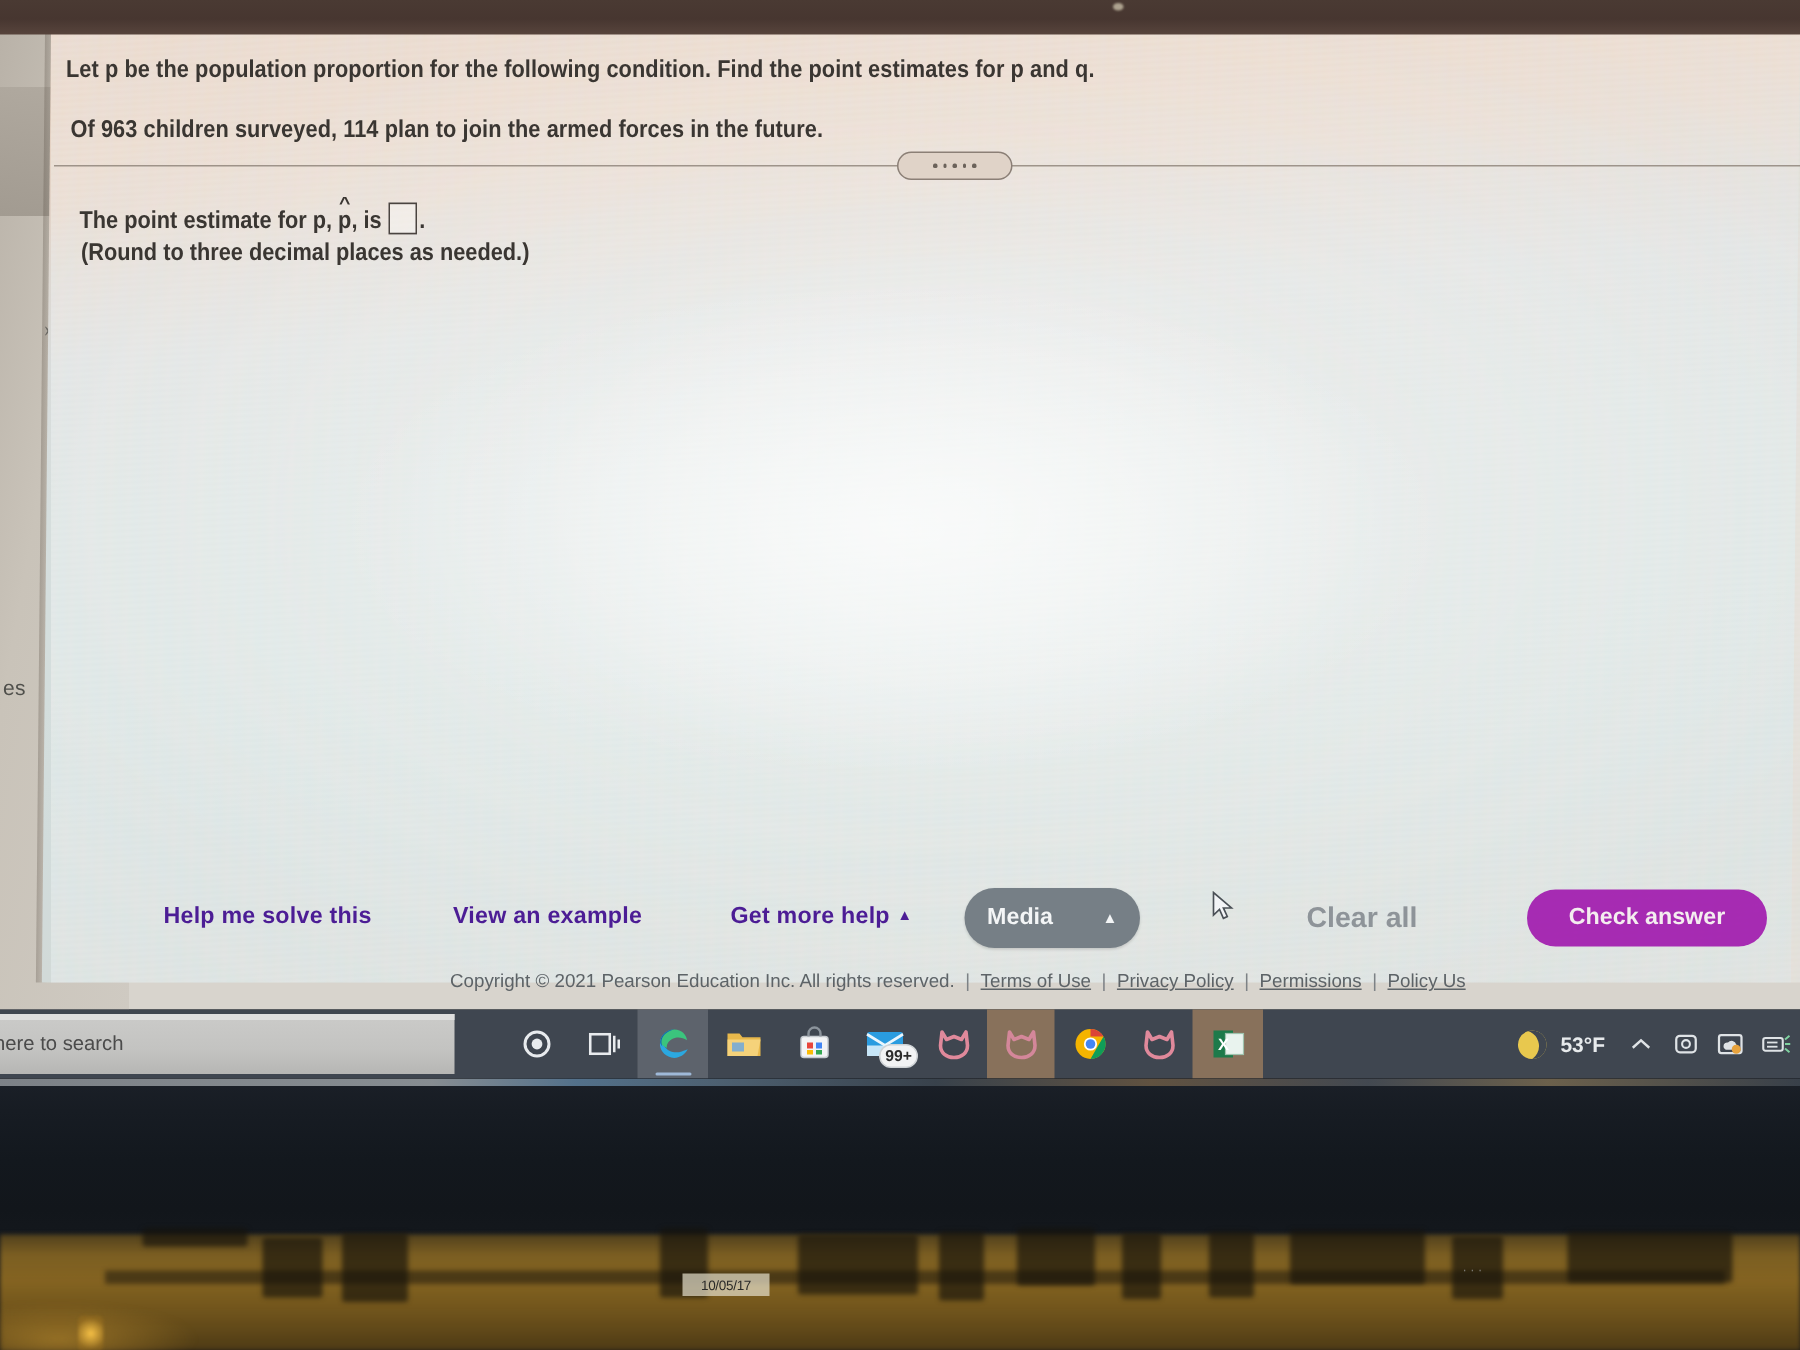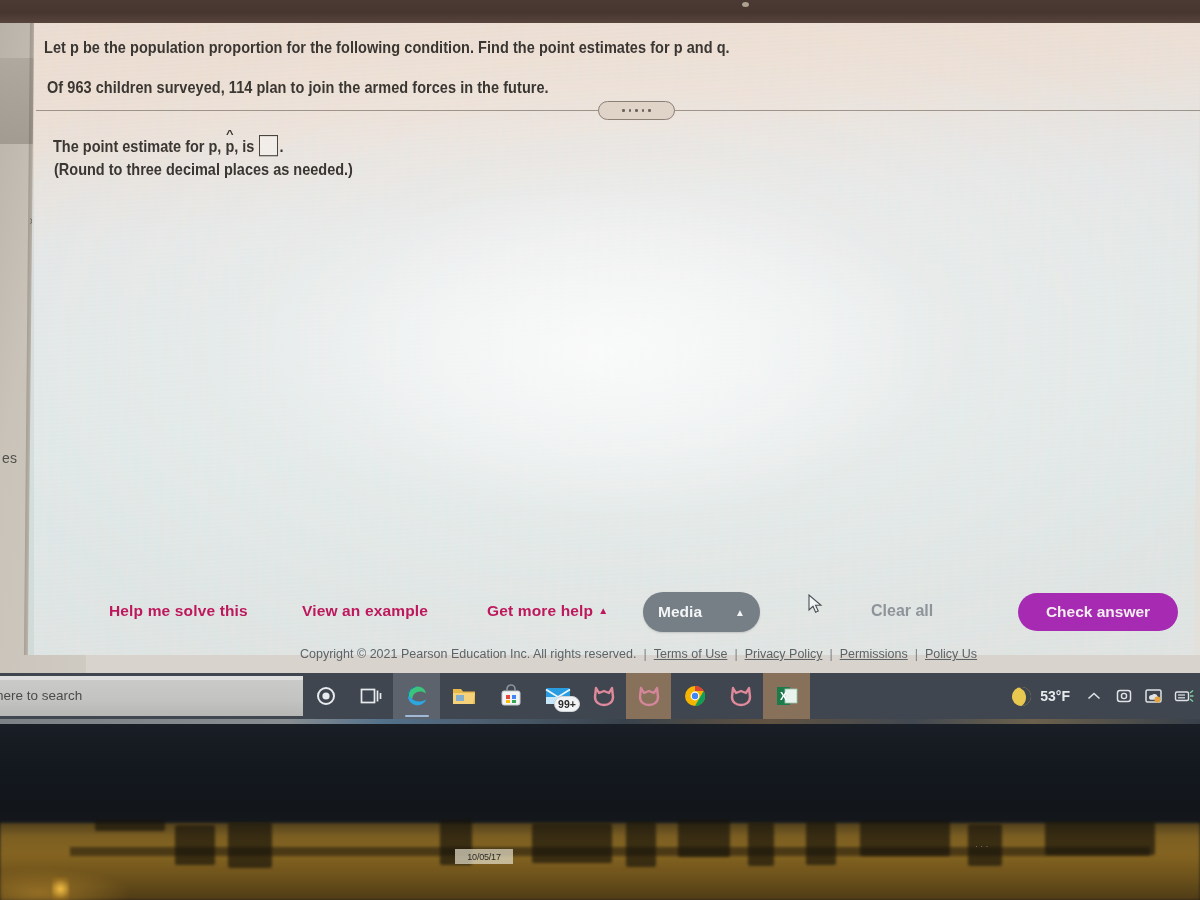--- a/index.html
+++ b/index.html
@@ -258,21 +258,21 @@
   .btn-row {
     position: absolute;
     left: 0; top: 560px;
     width: 1200px; height: 56px;
     z-index: 8;
   }
   .link-btn {
     position: absolute;
     font-size: 15.5px;
     font-weight: 700;
-    color: #be185d;
+    color: #4c1d95;
     letter-spacing: .15px;
     white-space: nowrap;
     cursor: pointer;
   }
   .lb1 { left: 109px; top: 20px; }
   .lb2 { left: 302px; top: 20px; }
   .lb3 { left: 487px; top: 20px; }
 
   .caret-up {
     display: inline-block;
@@ -301,21 +301,21 @@
   .cursor-arrow {
     position: absolute;
     left: 808px; top: 12px;
     width: 16px; height: 20px;
     z-index: 12;
   }
 
   .clear-all {
     position: absolute;
     left: 871px; top: 20px;
-    font-size: 16px;
+    font-size: 19px;
     font-weight: 600;
     color: #8e9499;
     cursor: pointer;
   }
 
   .check-btn {
     position: absolute;
     left: 1018px; top: 11px;
     width: 160px; height: 38px;
     border-radius: 19px;
@@ -385,20 +385,21 @@
     width: 303px; height: 4px;
     background: #dedede;
   }
 
   .tb-icons {
     position: absolute;
     left: 303px; top: 0;
     height: 46px;
     display: flex;
     align-items: center;
+    padding-left: 32px;
   }
   .tb-item {
     width: 45px; height: 46px;
     display: flex;
     align-items: center;
     justify-content: center;
     position: relative;
     cursor: pointer;
   }
   .tb-item.wide { width: 47px; }

